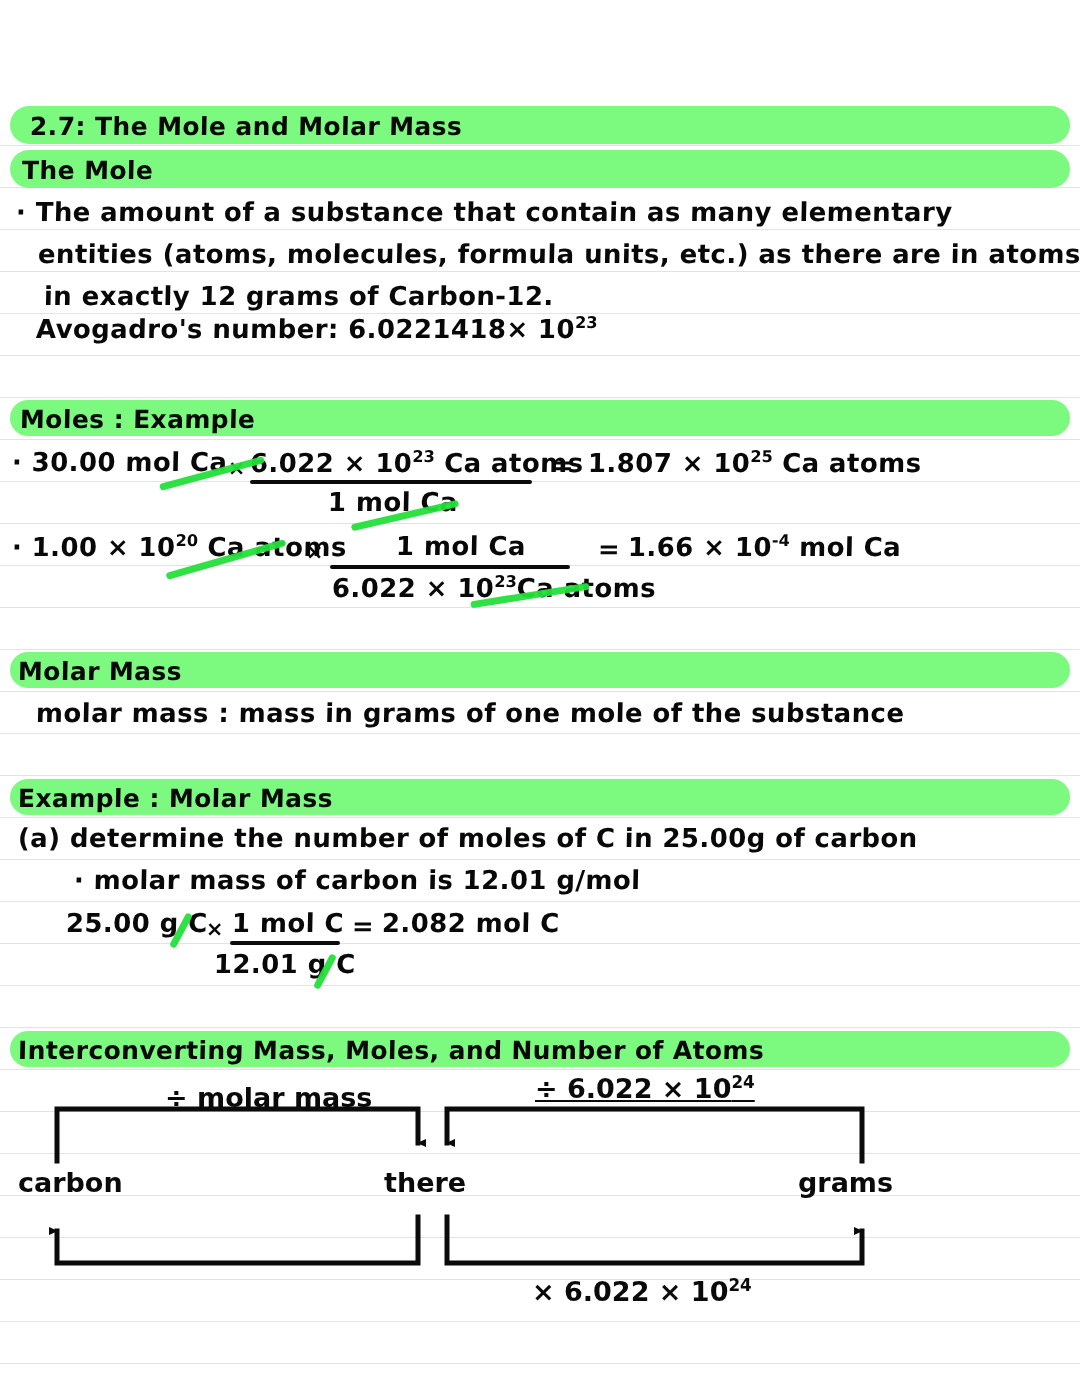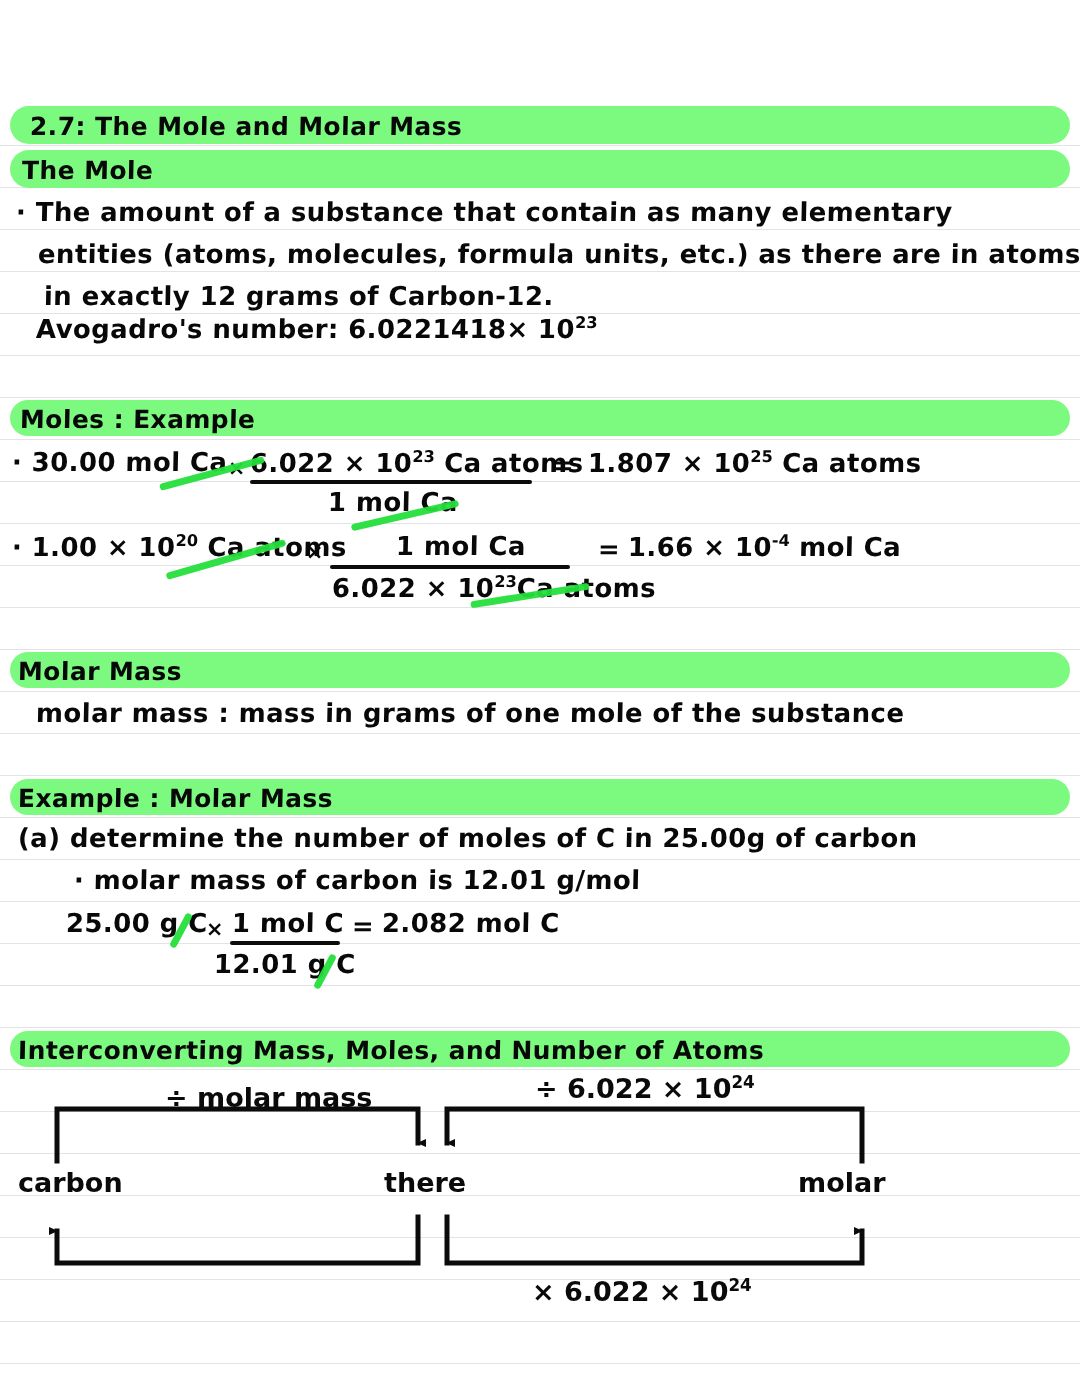--- a/index.html
+++ b/index.html
@@ -261,25 +261,25 @@
       </g>
 
       <g>
         <path d="M447,132 L447,178 L862,178 L862,146" fill="none" stroke="#0b0b0b" stroke-width="5" stroke-linecap="square" marker-end="url(#arrowUp)"></path>
       </g>
     </svg>
 
     
     <div class="dlabel hw" style="left:18px; top:82px;">carbon</div>
     <div class="dlabel hw" style="left:384px; top:82px;">there</div>
-    <div class="dlabel hw" style="left:798px; top:82px;">molar</div>
+    <div class="dlabel hw" style="left:798px; top:82px;">grams</div>
 
     
     <div class="dlabel hw" style="left:165px; top:-13px;margin-top:10px;">÷ molar mass</div>
-    <div class="dlabel hw" style="left:535px; top:-13px;">
+    <div class="dlabel hw" style="left:535px; top:-13px;text-decoration:underline;">
       <span>÷ 6.022 × 10</span><span class="sup">24</span>
     </div>
 
     
     <div class="dlabel hw" style="left:532px; top:190px;">
       <span>× 6.022 × 10</span><span class="sup">24</span>
     </div>
   </div>
 
 </div>

